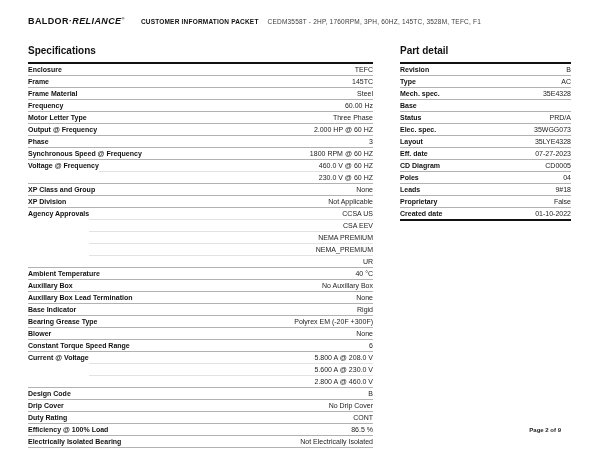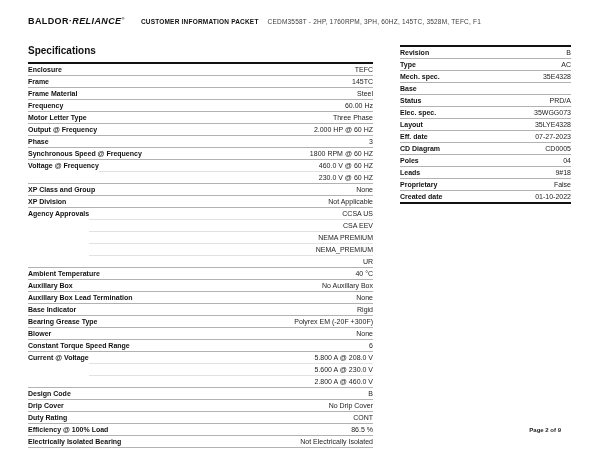--- a/index.html
+++ b/index.html
@@ -230,20 +230,21 @@
           <div class="row">
             <div class="lab">Electrically Isolated Bearing</div>
             <div class="vals">
               <div class="val">Not Electrically Isolated</div>
             </div>
           </div>
         </div>
     </section>
 
     <section class="part-col">
+      <h2 class="section-heading">Part detail</h2>
       <div class="table thick-bottom" id="part-table">
           <div class="row">
             <div class="lab">Revision</div>
             <div class="vals">
               <div class="val">B</div>
             </div>
           </div>
           <div class="row">
             <div class="lab">Type</div>
             <div class="vals">

